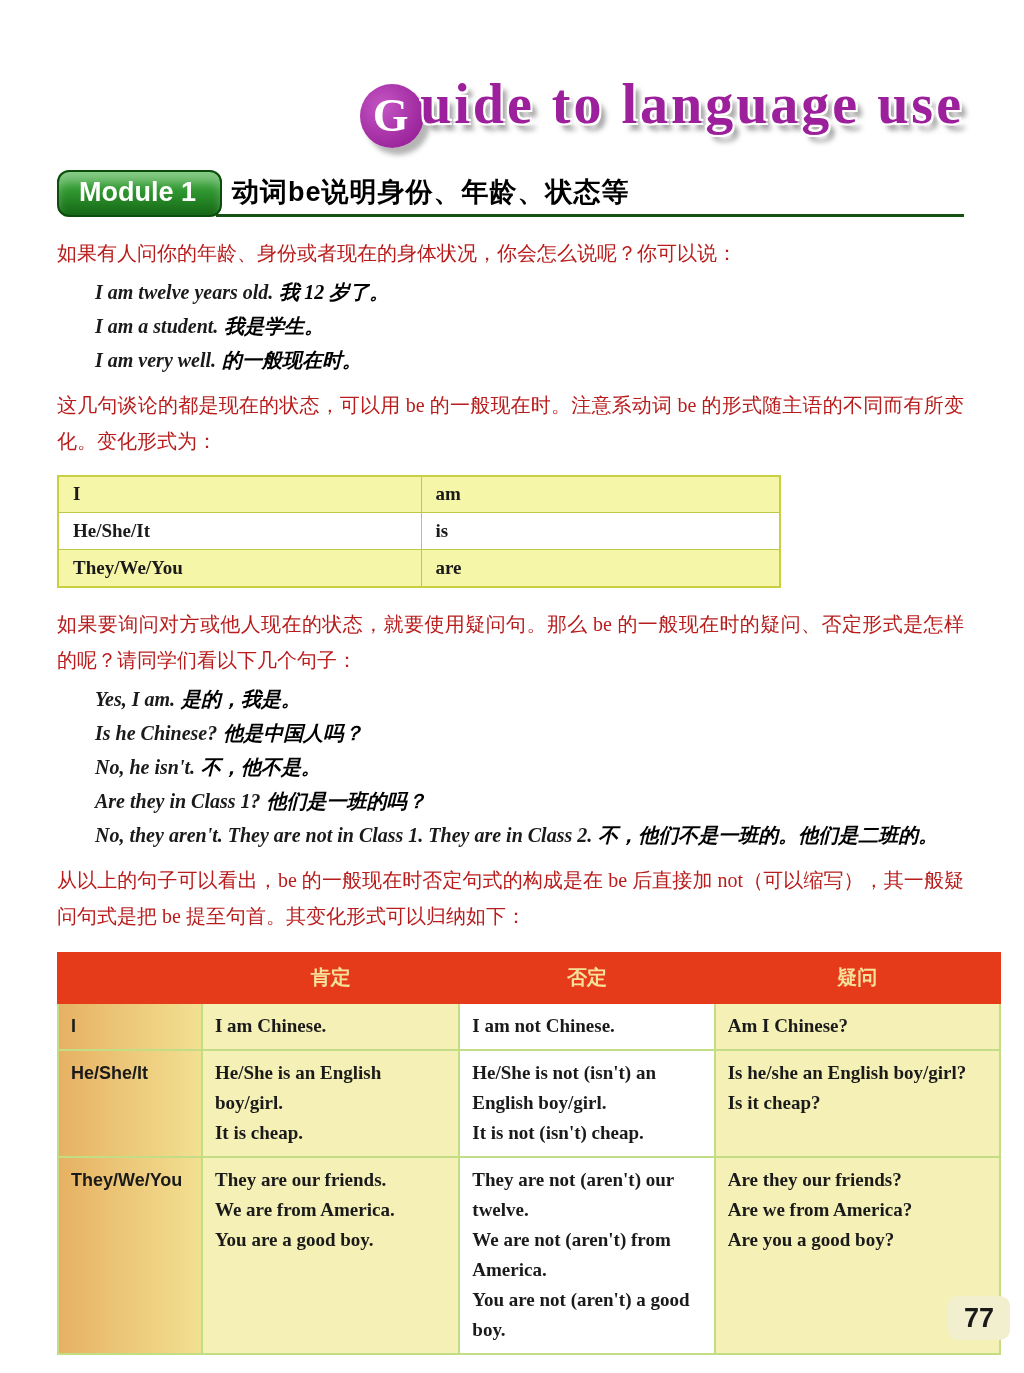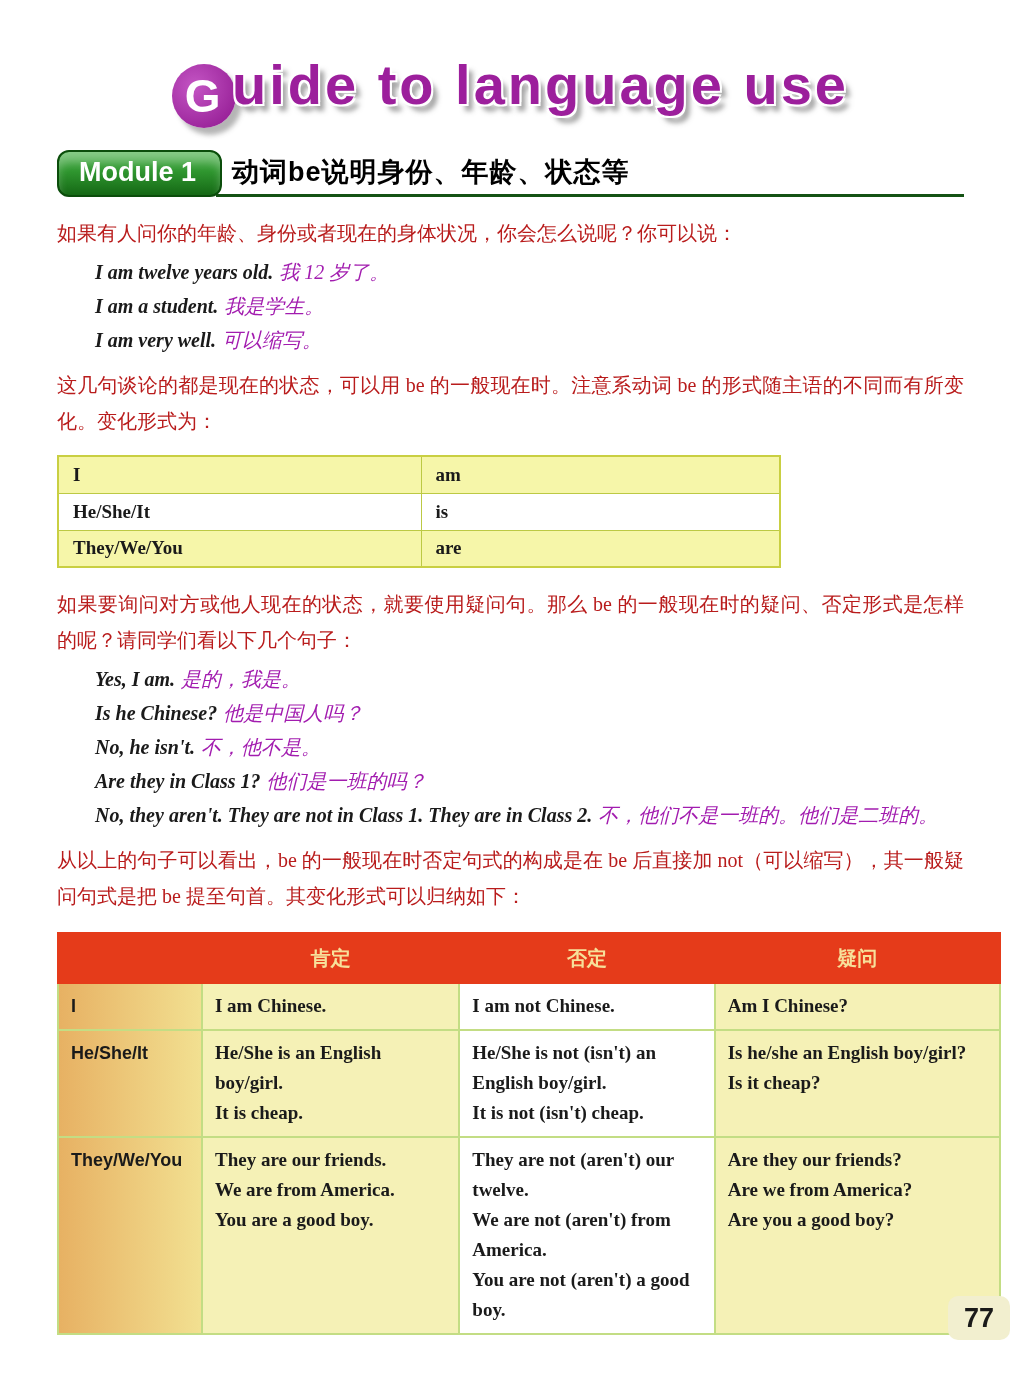--- a/index.html
+++ b/index.html
@@ -8,23 +8,23 @@
     width: 1024px; height: 1373px;
     position: relative;
     font-family: "Liberation Serif", serif;
     color: #1a1a1a;
     overflow: hidden;
   }
   .page { position: relative; width: 1024px; height: 1373px; padding: 0 60px 0 57px; }
 
   
   .title-wrap {
-    text-align: center;
-    padding-top: 52px;
-    font-family: Liberation Sans, sans-serif;
+    text-align: right;
+    padding-top: 72px;
+    font-family: Liberation Serif, serif;
     font-weight: 800;
     font-size: 56px;
     letter-spacing: 3px;
     color: #9c1f9c;
     text-shadow:
       -2px -2px 0 #fff, 2px -2px 0 #fff, -2px 2px 0 #fff, 2px 2px 0 #fff,
       6px 7px 5px rgba(90,90,90,.55);
     white-space: nowrap;
   }
   .title-g {
@@ -81,21 +81,21 @@
   .para {
     font-size: 20px;
     line-height: 36px;
     color: #b91c1c;
     margin-top: 18px;
     text-align: justify;
   }
   .examples { margin: 4px 0 4px 38px; }
   .example { font-size: 20px; line-height: 34px; }
   .example .en { font-style: italic; font-weight: 600; font-family: "Liberation Serif", serif; }
-  .example .zh { font-style: italic; color: #a21caf; margin-left: 6px; }
+  .example .zh { font-style: italic; color: #000000; margin-left: 6px; font-weight: bold; }
 
   
   .table1 {
     width: 724px;
     margin-top: 16px;
     border-collapse: collapse;
     border: 2px solid #c9cf42;
   }
   .table1 td {
     border: 1.5px solid #bcc944;
@@ -177,21 +177,21 @@
   <div class="para">如果有人问你的年龄、身份或者现在的身体状况，你会怎么说呢？你可以说：</div>
 
   <div class="examples">
     <div class="example">
       <span class="en">I am twelve years old.</span><span class="zh">我 12 岁了。</span>
     </div>
     <div class="example">
       <span class="en">I am a student.</span><span class="zh">我是学生。</span>
     </div>
     <div class="example">
-      <span class="en">I am very well.</span><span class="zh">可以缩写。</span>
+      <span class="en">I am very well.</span><span class="zh">的一般现在时。</span>
     </div>
   </div>
 
   <div class="para" style="margin-top:10px;">这几句谈论的都是现在的状态，可以用 be 的一般现在时。注意系动词 be 的形式随主语的不同而有所变化。变化形式为：</div>
 
   <table class="table1">
     <tbody>
       <tr class="yellow">
         <td class="c1">I</td>
         <td>am</td>

